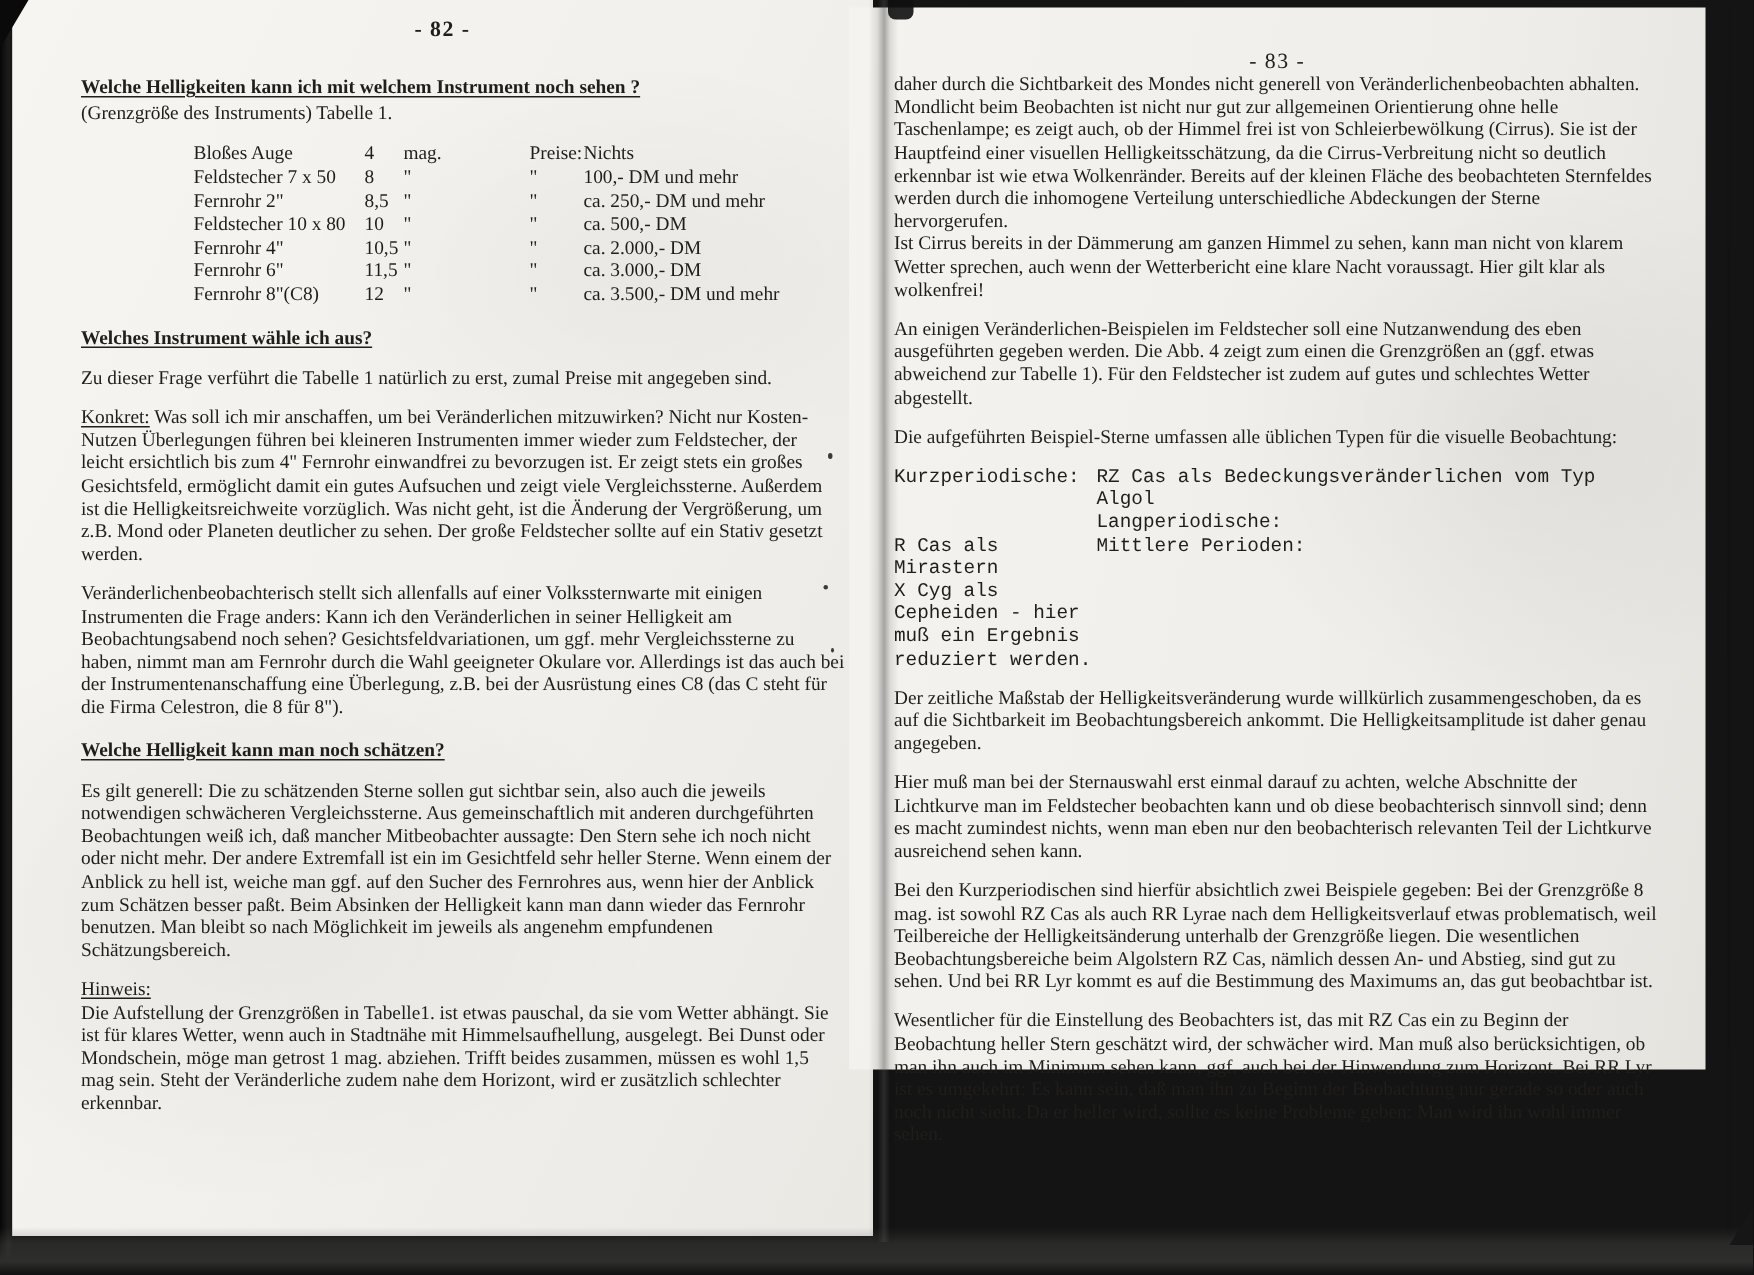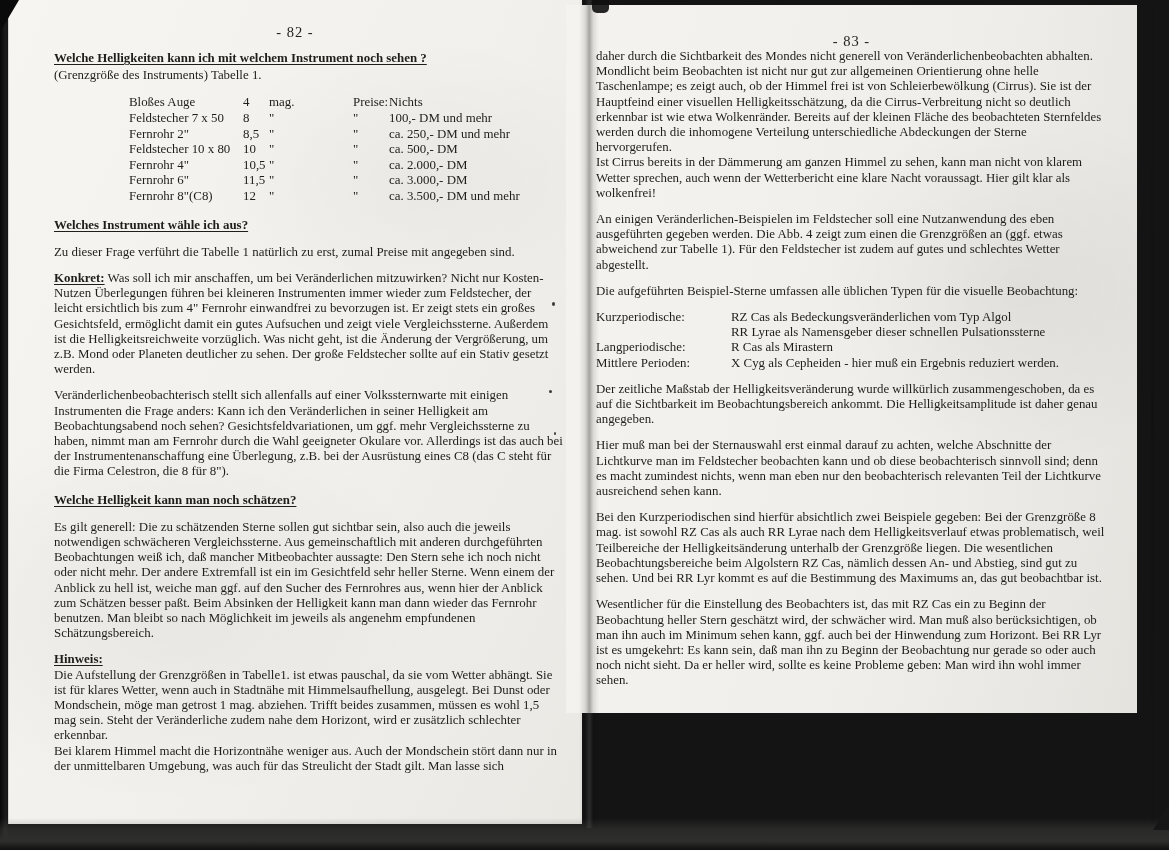--- a/index.html
+++ b/index.html
@@ -12,32 +12,32 @@
       linear-gradient(115deg,#f6f5f1 0%,#f1f0ec 55%,#e9e8e3 100%);}
   .page-left{left:8px;top:0;width:574px;height:824px;}
   .page-right{left:566px;top:5px;width:571px;height:708px;
     background:
       radial-gradient(ellipse 300px 260px at 80% 40%, rgba(0,0,0,0.05), transparent 70%),
       linear-gradient(100deg,#f4f3ef 0%,#efeeea 60%,#e4e3de 100%);}
   .content{position:absolute;font-size:12.9px;line-height:15.2px;text-align:left;}
   .content-left{left:46px;top:38px;width:509px;}
   .content-right{left:30px;top:44px;width:509px;}
   .pageno{position:absolute;left:0;right:0;text-align:center;font-size:14.5px;letter-spacing:1px;}
-  .pageno-left{top:24px;}
+  .pageno-left{top:12px;font-weight:bold;}
   .pageno-right{top:28px;}
   .heading{font-weight:bold;text-decoration:underline;text-underline-offset:2px;margin:13px 0 12px 0;}
   .subline{margin:-10px 0 12px 0;}
   p.para{margin:0 0 11px 0;}
   p.tight{margin:0;}
-  .lead{text-decoration:underline;text-underline-offset:2px;font-weight:bold;}
+  .lead{text-decoration:underline;text-underline-offset:2px;}
   .itable{margin:2px 0 13px 43px;}
   .irow{display:grid;grid-template-columns:114px 26px 84px 36px auto;height:15.6px;margin-left:32px;}
   .irow span{white-space:nowrap;}
   .star-list{display:grid;grid-template-columns:135px auto;margin:0 0 11px 0;}
-  .star-list span{display:block;}
+  .star-list span{display:block;font-family:Liberation Mono, monospace;}
   
   .gutter{position:absolute;left:579px;top:0;width:20px;height:828px;
     background:linear-gradient(90deg,rgba(0,0,0,0) 0%,rgba(0,0,0,0.10) 30%,rgba(70,70,70,0.45) 52%,rgba(0,0,0,0.10) 72%,rgba(0,0,0,0) 100%);}
   .gutter-top{position:absolute;left:592px;top:0;width:17px;height:13px;background:#101010;opacity:.9;border-radius:0 0 5px 5px;}
   .edge-left{position:absolute;left:0;top:0;width:9px;height:850px;
     background:linear-gradient(90deg,#070707 0%,#1c1c1c 60%,rgba(0,0,0,0) 100%);}
   .corner-tl{position:absolute;left:0;top:0;width:0;height:0;border-top:32px solid #0a0a0a;border-right:19px solid transparent;}
   .bottom-shade{position:absolute;left:0;bottom:0;width:1169px;height:32px;
     background:linear-gradient(180deg,rgba(0,0,0,0) 0%,rgba(90,90,88,0.30) 35%,#2e2e2d 72%,#101010 100%);}
   .corner-br{position:absolute;right:0;bottom:20px;width:0;height:0;border-bottom:26px solid #161616;border-left:16px solid transparent;}
@@ -114,39 +114,37 @@
       <div class="heading">Welches Instrument wähle ich aus?</div>
       <p class="para">Zu dieser Frage verführt die Tabelle 1 natürlich zu erst, zumal Preise mit angegeben sind.</p>
       <p class="para"><span class="lead">Konkret:</span><span> Was soll ich mir anschaffen, um bei Veränderlichen mitzuwirken? Nicht nur Kosten-Nutzen Überlegungen führen bei kleineren Instrumenten immer wieder zum Feldstecher, der leicht ersichtlich bis zum 4" Fernrohr einwandfrei zu bevorzugen ist. Er zeigt stets ein großes Gesichtsfeld, ermöglicht damit ein gutes Aufsuchen und zeigt viele Vergleichssterne. Außerdem ist die Helligkeitsreichweite vorzüglich. Was nicht geht, ist die Änderung der Vergrößerung, um z.B. Mond oder Planeten deutlicher zu sehen. Der große Feldstecher sollte auf ein Stativ gesetzt werden.</span></p>
       <p class="para">Veränderlichenbeobachterisch stellt sich allenfalls auf einer Volkssternwarte mit einigen Instrumenten die Frage anders: Kann ich den Veränderlichen in seiner Helligkeit am Beobachtungsabend noch sehen? Gesichtsfeldvariationen, um ggf. mehr Vergleichssterne zu haben, nimmt man am Fernrohr durch die Wahl geeigneter Okulare vor. Allerdings ist das auch bei der Instrumentenanschaffung eine Überlegung, z.B. bei der Ausrüstung eines C8 (das C steht für die Firma Celestron, die 8 für 8").</p>
 
       <div class="heading">Welche Helligkeit kann man noch schätzen?</div>
       <p class="para">Es gilt generell: Die zu schätzenden Sterne sollen gut sichtbar sein, also auch die jeweils notwendigen schwächeren Vergleichssterne. Aus gemeinschaftlich mit anderen durchgeführten Beobachtungen weiß ich, daß mancher Mitbeobachter aussagte: Den Stern sehe ich noch nicht oder nicht mehr. Der andere Extremfall ist ein im Gesichtfeld sehr heller Sterne. Wenn einem der Anblick zu hell ist, weiche man ggf. auf den Sucher des Fernrohres aus, wenn hier der Anblick zum Schätzen besser paßt. Beim Absinken der Helligkeit kann man dann wieder das Fernrohr benutzen. Man bleibt so nach Möglichkeit im jeweils als angenehm empfundenen Schätzungsbereich.</p>
 
       <div class="lead">Hinweis:</div>
       <p class="tight">Die Aufstellung der Grenzgrößen in Tabelle1. ist etwas pauschal, da sie vom Wetter abhängt. Sie ist für klares Wetter, wenn auch in Stadtnähe mit Himmelsaufhellung, ausgelegt. Bei Dunst oder Mondschein, möge man getrost 1 mag. abziehen. Trifft beides zusammen, müssen es wohl 1,5 mag sein. Steht der Veränderliche zudem nahe dem Horizont, wird er zusätzlich schlechter erkennbar.</p>
-      <p class="tight">Bei klarem Himmel macht die Horizontnähe weniger aus. Auch der Mondschein stört dann nur in der unmittelbaren Umgebung, was auch für das Streulicht der Stadt gilt. Man lasse sich</p>
     </div>
   </div>
 
   <div class="page page-right">
     <div class="pageno pageno-right">- 83 -</div>
     <div class="content content-right">
       <p class="tight">daher durch die Sichtbarkeit des Mondes nicht generell von Veränderlichenbeobachten abhalten.</p>
       <p class="tight">Mondlicht beim Beobachten ist nicht nur gut zur allgemeinen Orientierung ohne helle Taschenlampe; es zeigt auch, ob der Himmel frei ist von Schleierbewölkung (Cirrus). Sie ist der Hauptfeind einer visuellen Helligkeitsschätzung, da die Cirrus-Verbreitung nicht so deutlich erkennbar ist wie etwa Wolkenränder. Bereits auf der kleinen Fläche des beobachteten Sternfeldes werden durch die inhomogene Verteilung unterschiedliche Abdeckungen der Sterne hervorgerufen.</p>
       <p class="para">Ist Cirrus bereits in der Dämmerung am ganzen Himmel zu sehen, kann man nicht von klarem Wetter sprechen, auch wenn der Wetterbericht eine klare Nacht voraussagt. Hier gilt klar als wolkenfrei!</p>
 
       <p class="para">An einigen Veränderlichen-Beispielen im Feldstecher soll eine Nutzanwendung des eben ausgeführten gegeben werden. Die Abb. 4 zeigt zum einen die Grenzgrößen an (ggf. etwas abweichend zur Tabelle 1). Für den Feldstecher ist zudem auf gutes und schlechtes Wetter abgestellt.</p>
       <p class="para">Die aufgeführten Beispiel-Sterne umfassen alle üblichen Typen für die visuelle Beobachtung:</p>
 
       <div class="star-list">
         <span>Kurzperiodische:</span>
         <span>RZ Cas als Bedeckungsveränderlichen vom Typ Algol</span>
         <span></span>
-        <span>RR Lyrae als Namensgeber dieser schnellen Pulsationssterne</span>
         <span>Langperiodische:</span>
         <span>R Cas als Mirastern</span>
         <span>Mittlere Perioden:</span>
         <span>X Cyg als Cepheiden - hier muß ein Ergebnis reduziert werden.</span>
       </div>
 
       <p class="para">Der zeitliche Maßstab der Helligkeitsveränderung wurde willkürlich zusammengeschoben, da es auf die Sichtbarkeit im Beobachtungsbereich ankommt. Die Helligkeitsamplitude ist daher genau angegeben.</p>
       <p class="para">Hier muß man bei der Sternauswahl erst einmal darauf zu achten, welche Abschnitte der Lichtkurve man im Feldstecher beobachten kann und ob diese beobachterisch sinnvoll sind; denn es macht zumindest nichts, wenn man eben nur den beobachterisch relevanten Teil der Lichtkurve ausreichend sehen kann.</p>
       <p class="para">Bei den Kurzperiodischen sind hierfür absichtlich zwei Beispiele gegeben: Bei der Grenzgröße 8 mag. ist sowohl RZ Cas als auch RR Lyrae nach dem Helligkeitsverlauf etwas problematisch, weil Teilbereiche der Helligkeitsänderung unterhalb der Grenzgröße liegen. Die wesentlichen Beobachtungsbereiche beim Algolstern RZ Cas, nämlich dessen An- und Abstieg, sind gut zu sehen. Und bei RR Lyr kommt es auf die Bestimmung des Maximums an, das gut beobachtbar ist.</p>
       <p class="para">Wesentlicher für die Einstellung des Beobachters ist, das mit RZ Cas ein zu Beginn der Beobachtung heller Stern geschätzt wird, der schwächer wird. Man muß also berücksichtigen, ob man ihn auch im Minimum sehen kann, ggf. auch bei der Hinwendung zum Horizont. Bei RR Lyr ist es umgekehrt: Es kann sein, daß man ihn zu Beginn der Beobachtung nur gerade so oder auch noch nicht sieht. Da er heller wird, sollte es keine Probleme geben: Man wird ihn wohl immer sehen.</p>

